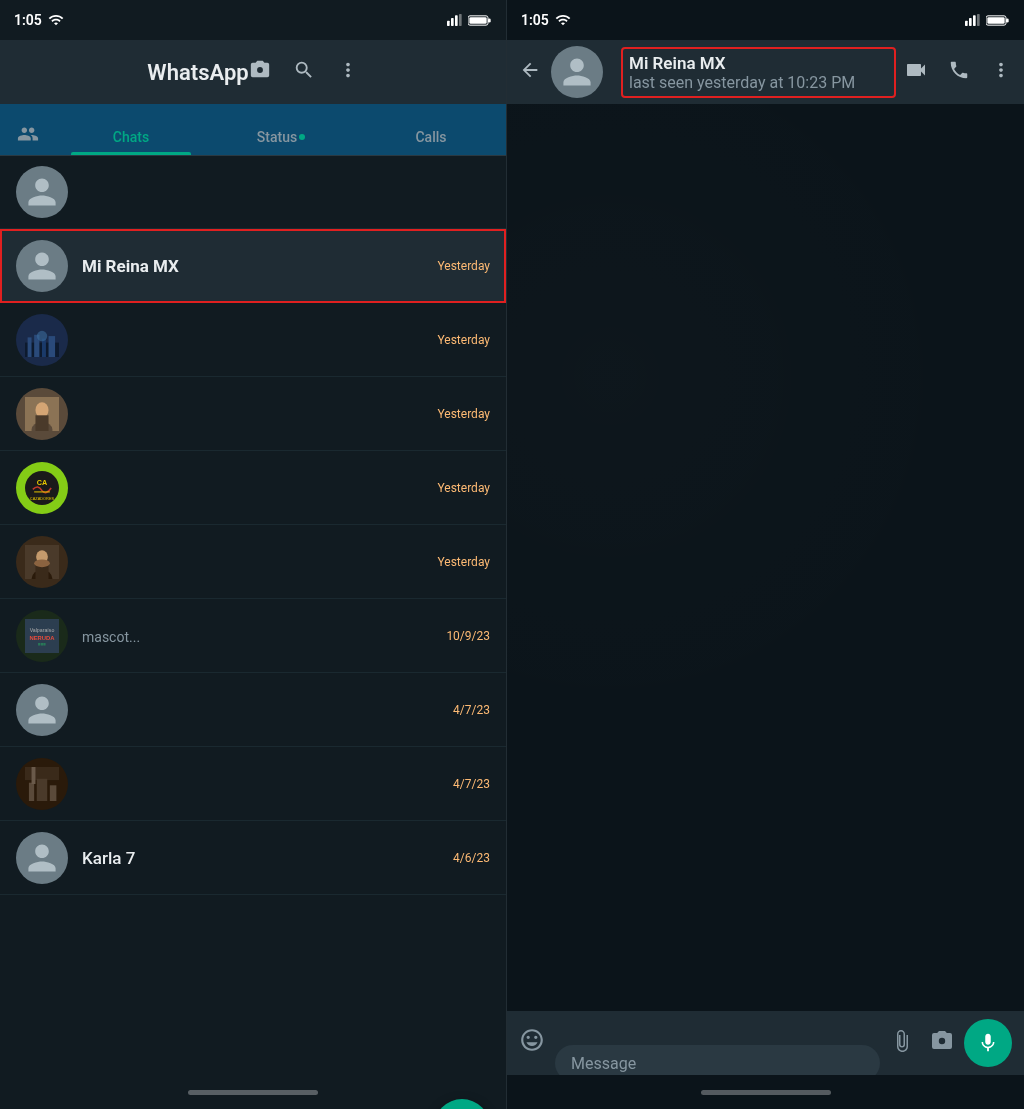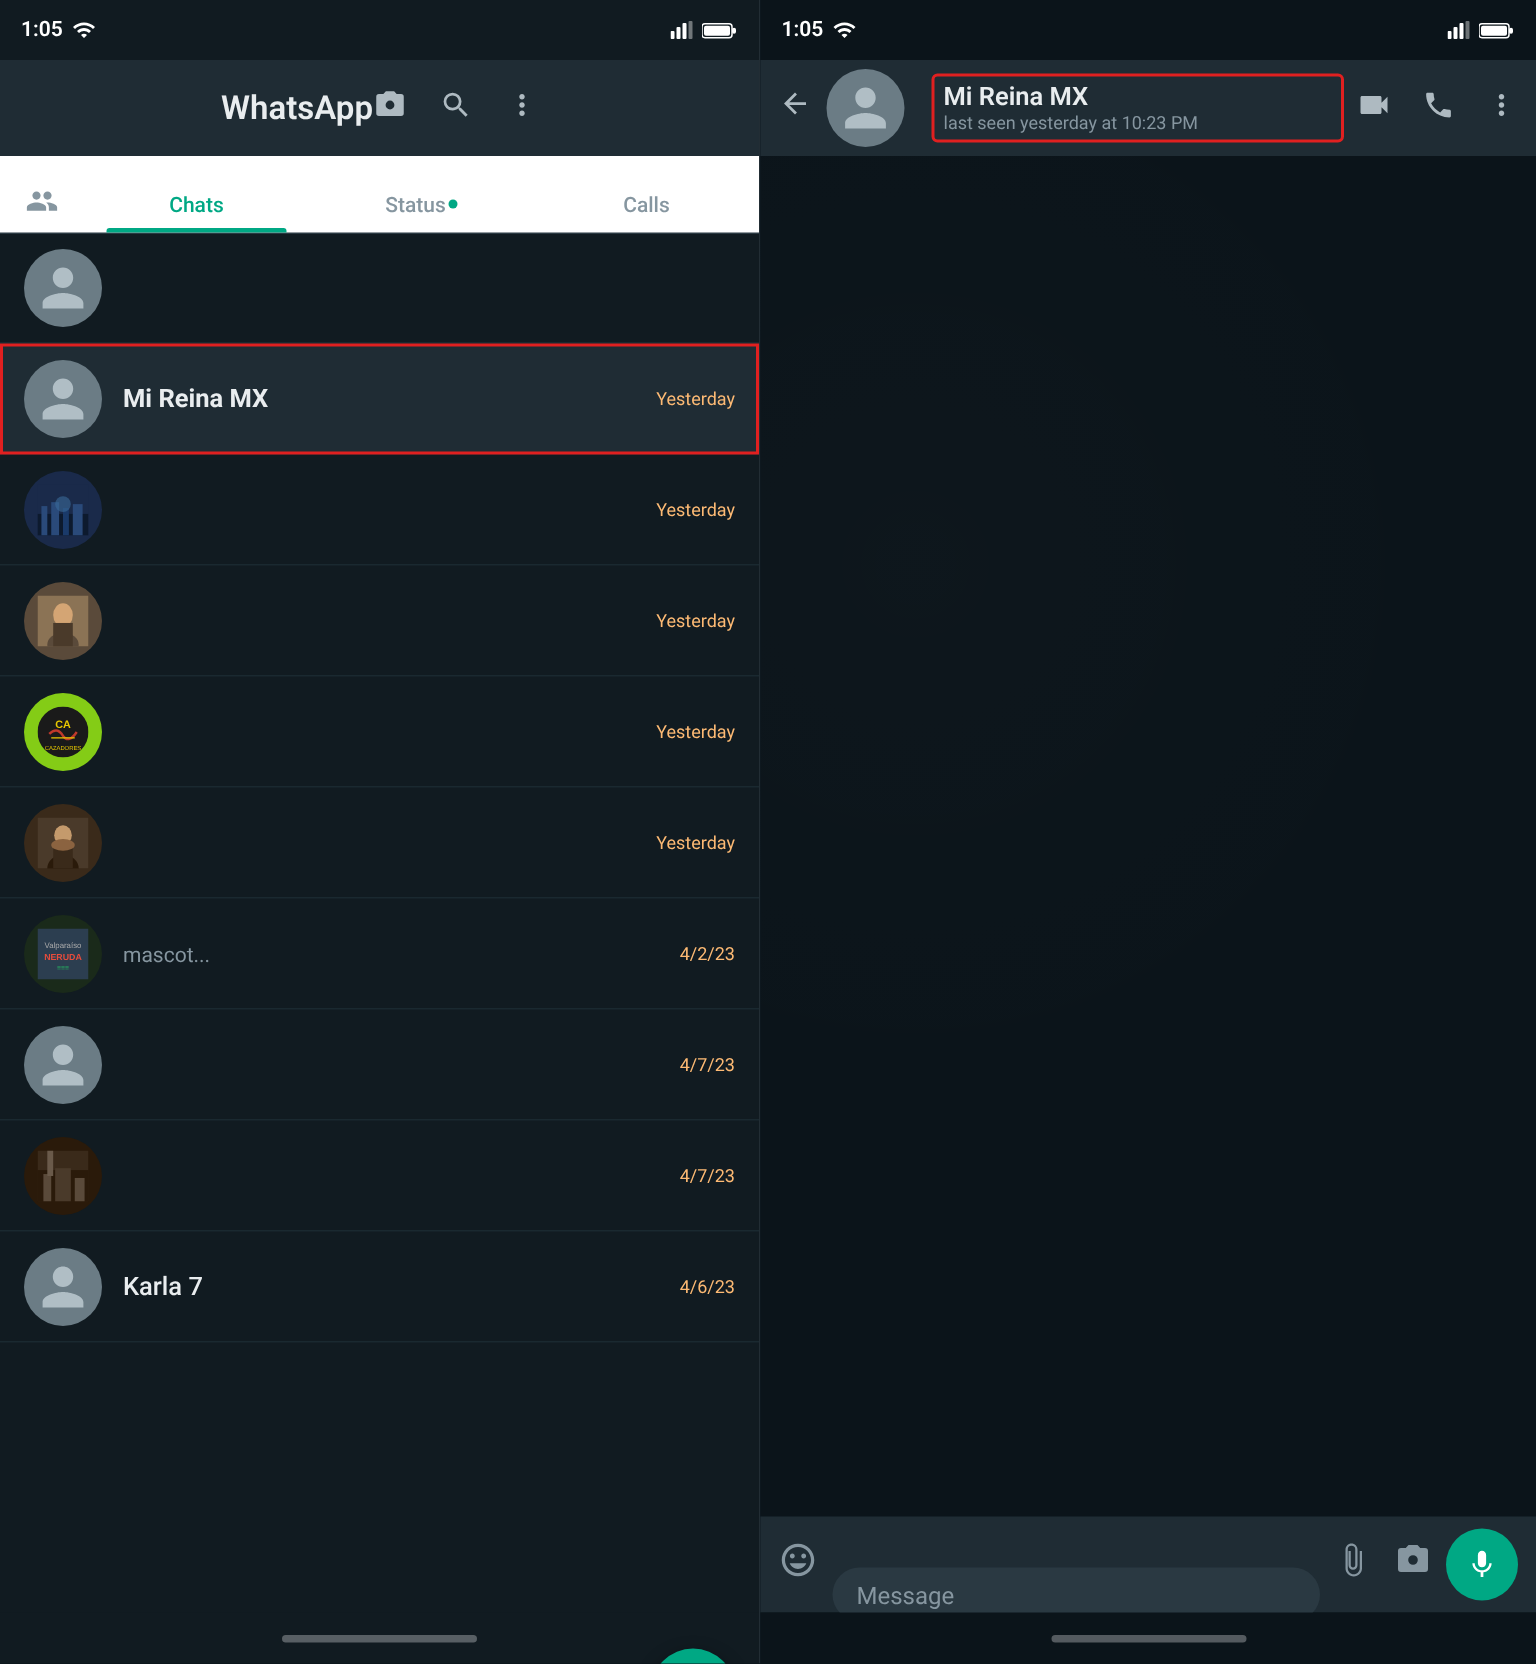--- a/index.html
+++ b/index.html
@@ -67,21 +67,21 @@
     }
     .header-icon {
       color: #aebac1;
       font-size: 20px;
       cursor: pointer;
     }
 
     
     .tabs-row {
       height: 52px;
-      background: #ffffff;
+      background: #0c4a6e;
       display: flex;
       align-items: flex-end;
       border-bottom: 1px solid #2a3942;
     }
     .tab-community {
       width: 56px;
       display: flex;
       align-items: center;
       justify-content: center;
       padding-bottom: 10px;
@@ -252,21 +252,21 @@
       padding: 4px 6px;
       border-radius: 2px;
     }
     .chat-header-name {
       color: #e9edef;
       font-size: 17px;
       font-weight: 600;
     }
     .chat-header-status {
       color: #8696a0;
-      font-size: 12px;
+      font-size: 16px;
     }
     .chat-header-actions {
       display: flex;
       align-items: center;
       gap: 20px;
       color: #aebac1;
       font-size: 20px;
     }
 
     
@@ -510,21 +510,21 @@
           <rect width="52" height="52" fill="#2c3e50"></rect>
           <text x="26" y="20" text-anchor="middle" fill="#aaa" font-size="8" font-family="sans-serif">Valparaíso</text>
           <text x="26" y="32" text-anchor="middle" fill="#e74c3c" font-size="9" font-weight="bold" font-family="sans-serif">NERUDA</text>
           <text x="26" y="42" text-anchor="middle" fill="#27ae60" font-size="7" font-family="sans-serif">≡≡≡</text>
         </svg>
       </div>
       <div class="chat-info">
         <div class="chat-preview">mascot...</div>
       </div>
       <div class="chat-meta">
-        <span class="chat-time">4/2/23</span>
+        <span class="chat-time">10/9/23</span>
       </div>
     </div>
 
     <div class="chat-item">
       <div class="avatar">
         <svg viewBox="0 0 24 24" fill="#b0bec5">
             <path d="M12 12c2.7 0 4.8-2.1 4.8-4.8S14.7 2.4 12 2.4 7.2 4.5 7.2 7.2 9.3 12 12 12zm0 2.4c-3.2 0-9.6 1.6-9.6 4.8v2.4h19.2v-2.4c0-3.2-6.4-4.8-9.6-4.8z"></path>
           </svg>
       </div>
       <div class="chat-info"></div>

